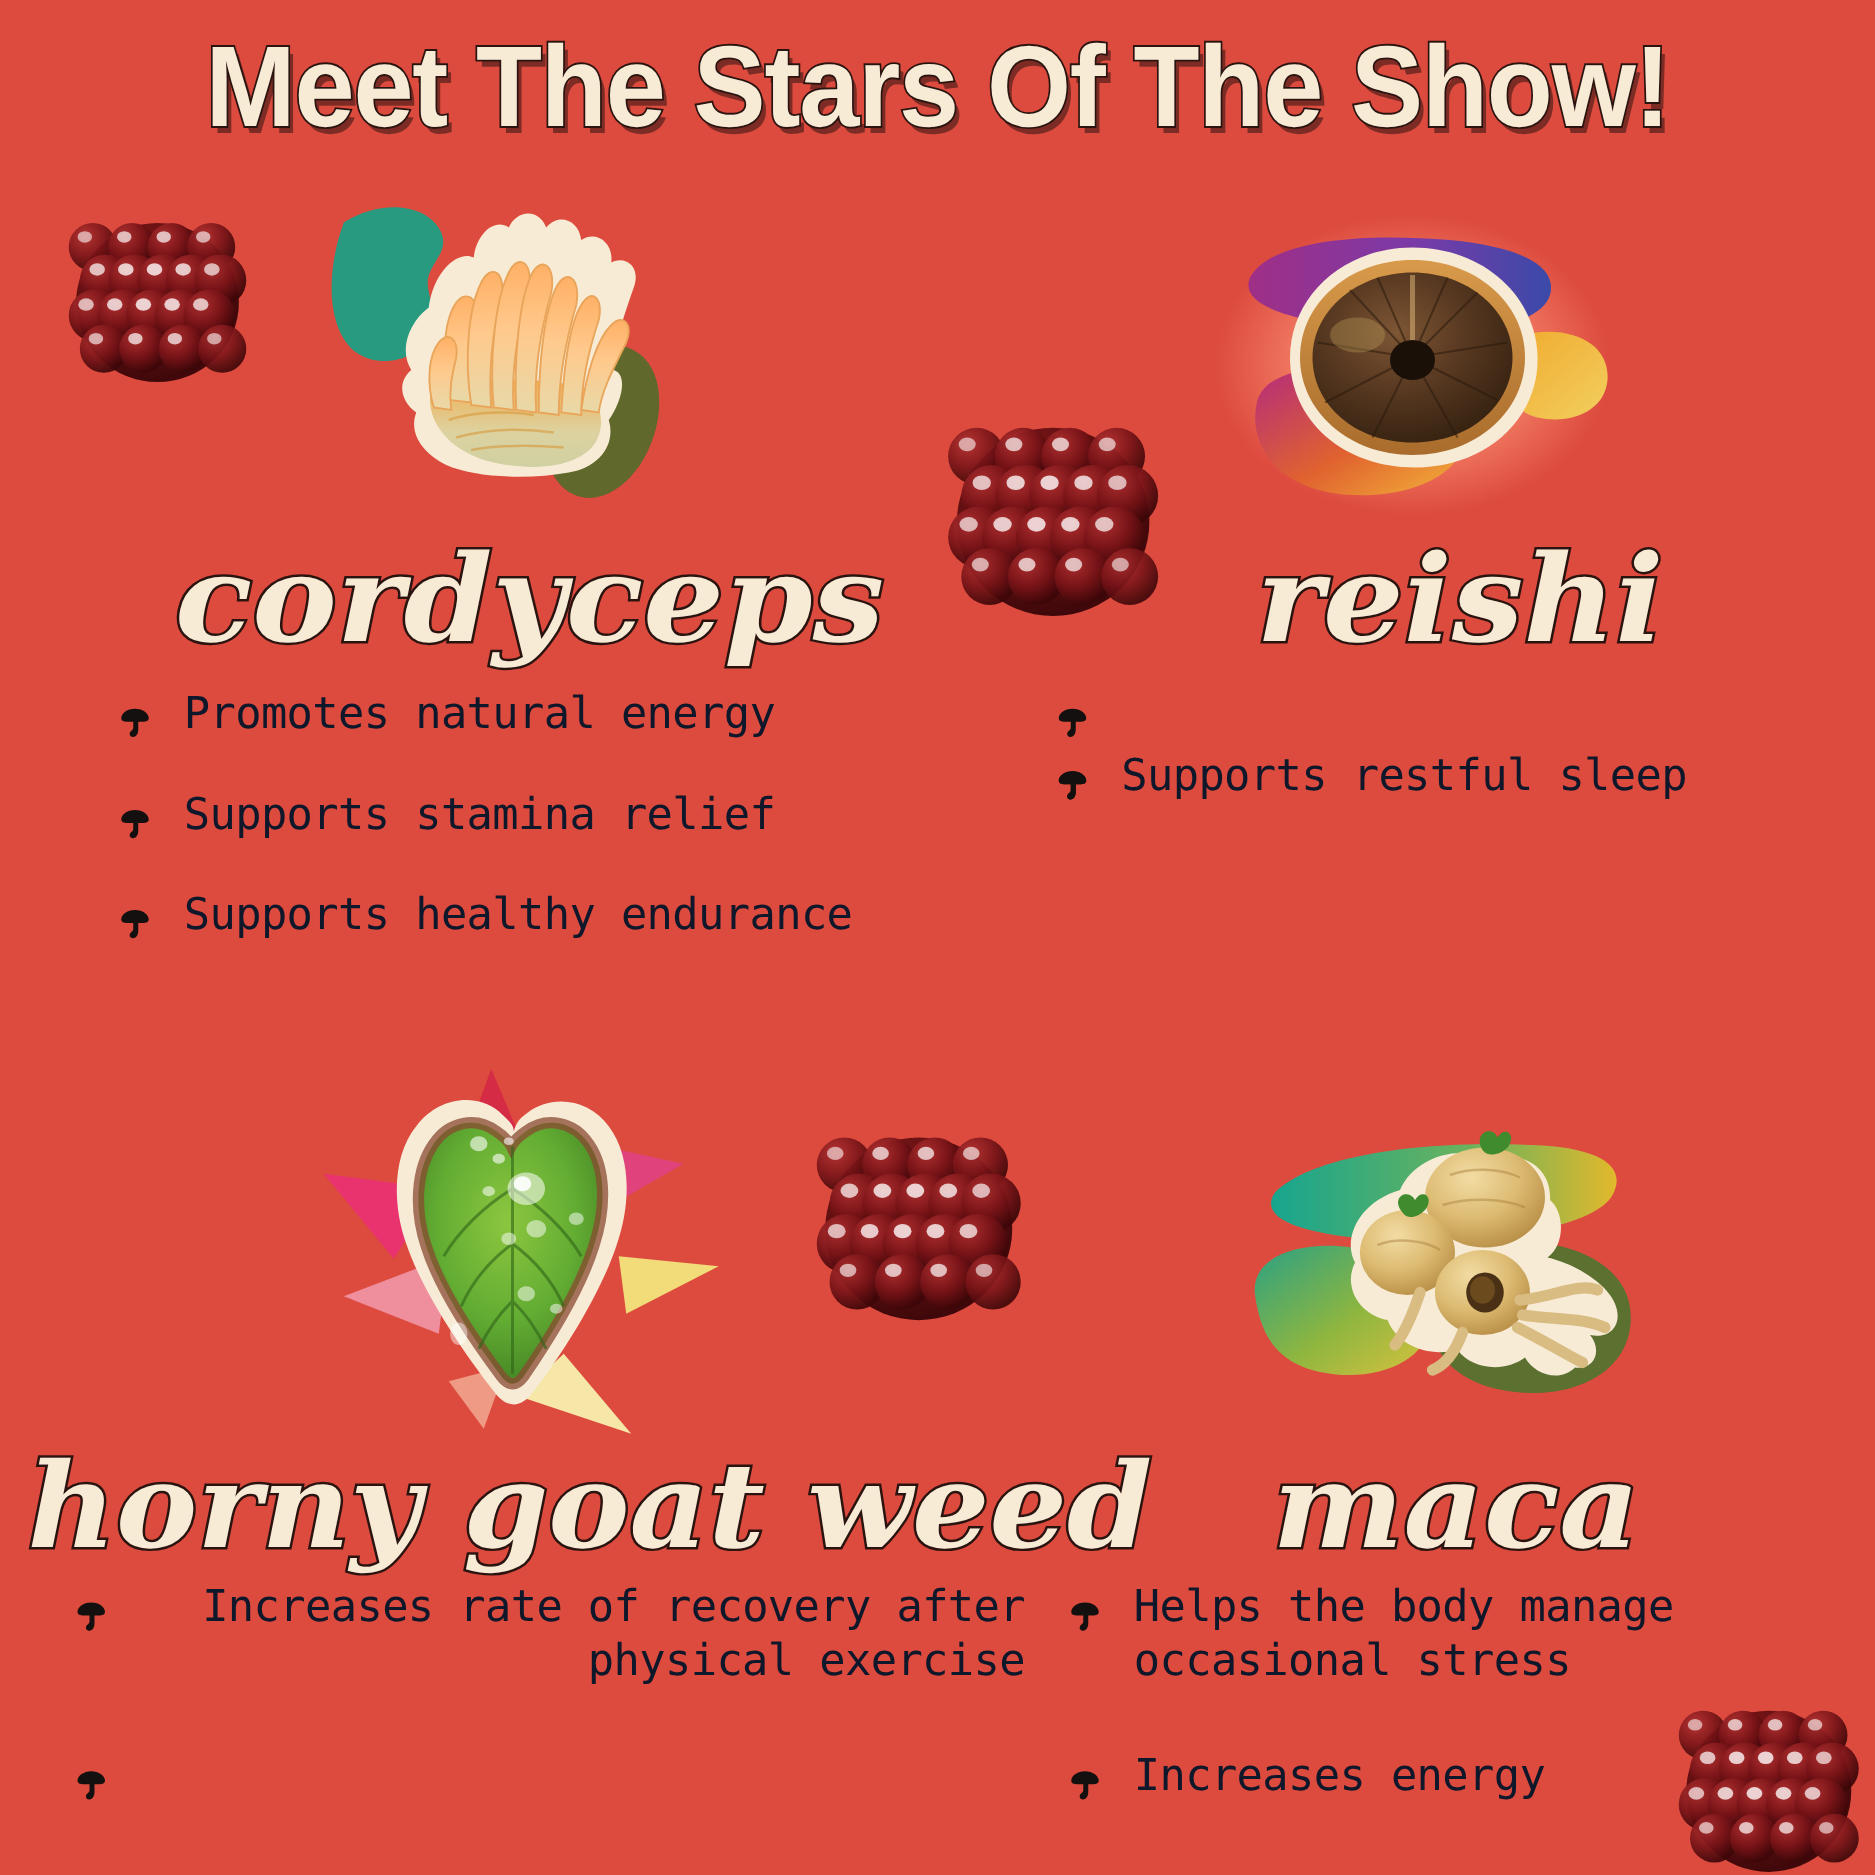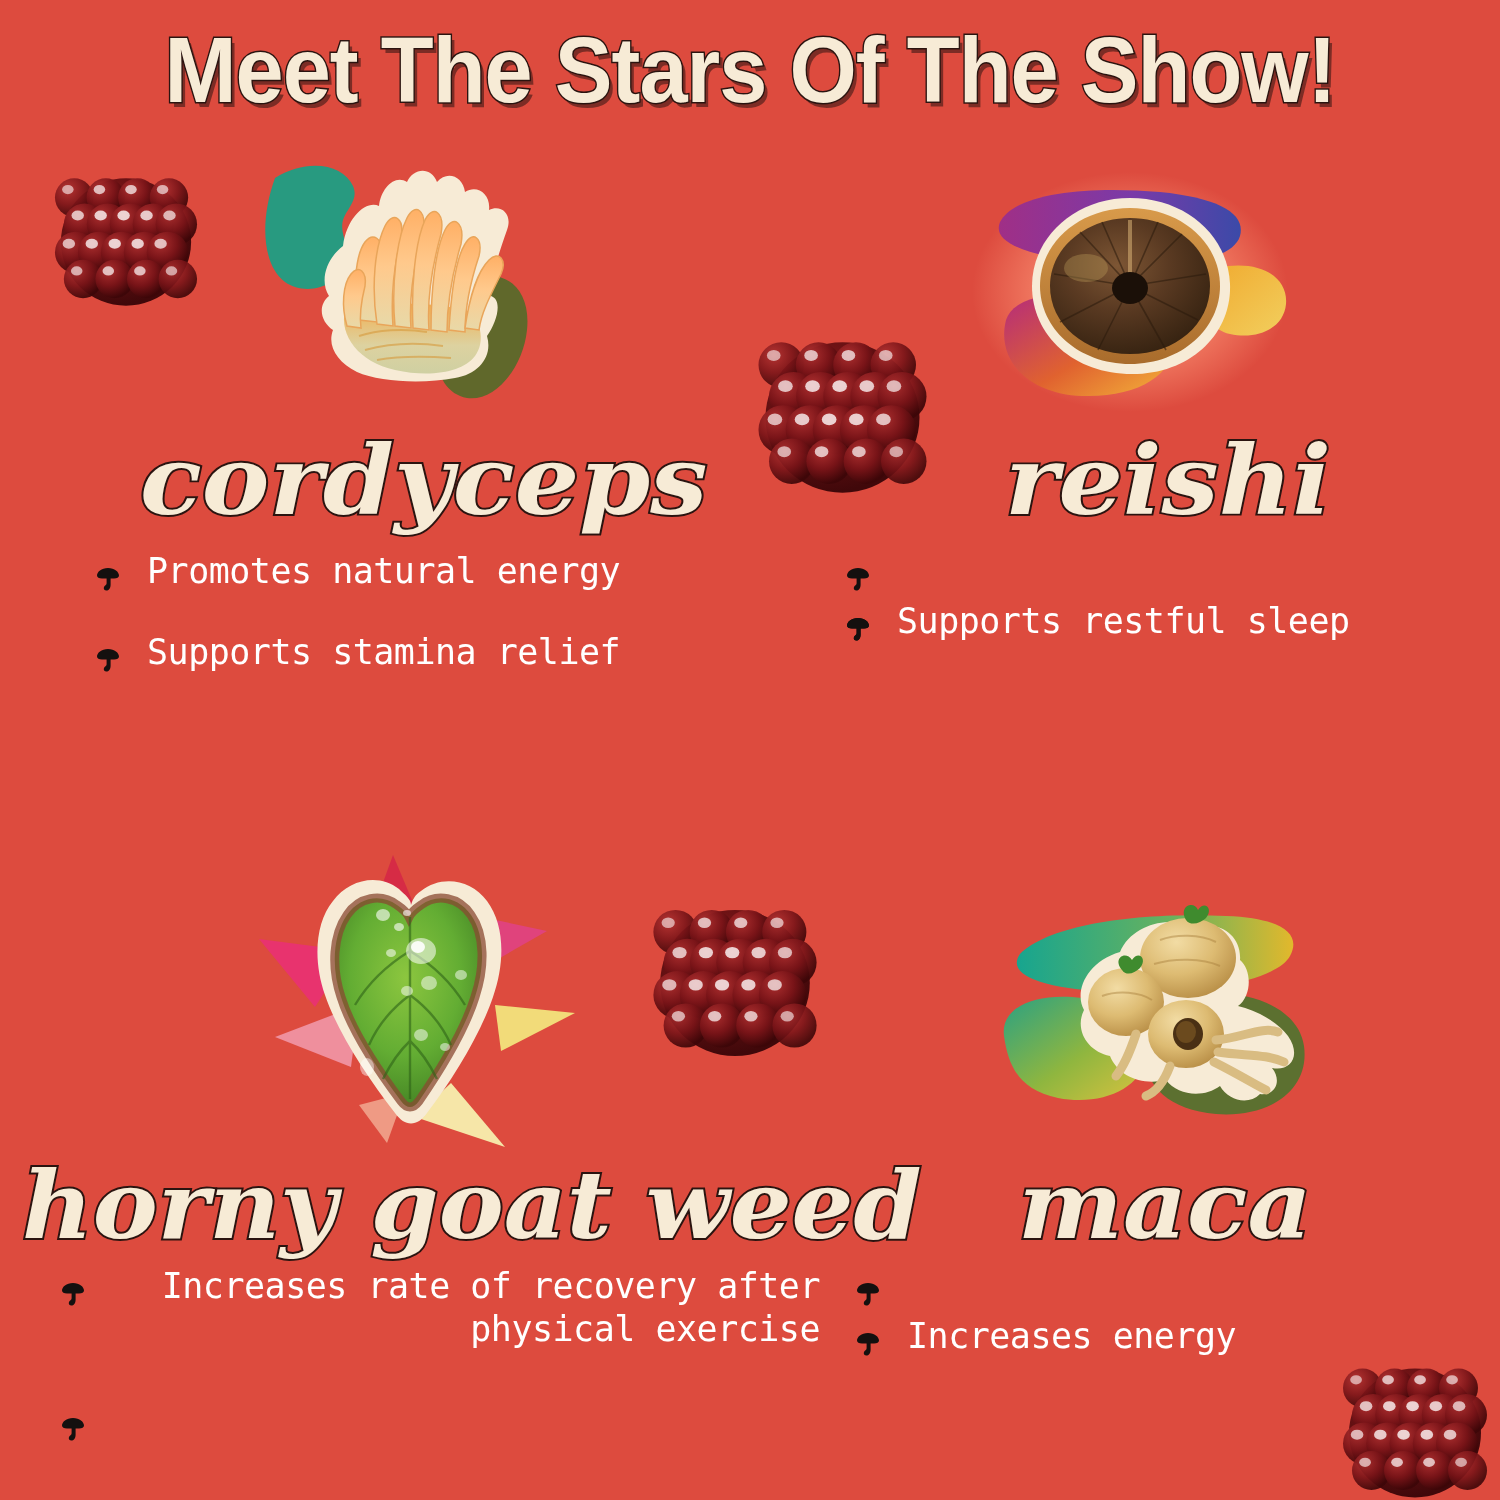--- a/index.html
+++ b/index.html
@@ -67,21 +67,21 @@
   .name-cordyceps{ left:140px; top:432px; font-size:86px; transform:scaleY(1.12) scaleX(1.18); transform-origin:left top; }
   .name-reishi   { left:1005px;top:432px; font-size:86px; transform:scaleY(1.12) scaleX(1.18); transform-origin:left top; }
   .name-hgw      { left:22px;  top:1158px;font-size:84px; transform:scaleY(1.12) scaleX(1.16); transform-origin:left top; }
   .name-maca     { left:1018px;top:1158px;font-size:84px; transform:scaleY(1.12) scaleX(1.18); transform-origin:left top; }
 
   
   .bullets{
     position:absolute;
     list-style:none;
     font-family:"DejaVu Sans Mono", monospace;
-    color:#ffffff;
+    color:#0f172a;
     font-size:35px;
     line-height:1.22;
     font-weight:500;
     letter-spacing:-0.5px;
   }
   .bullets.b-cordyceps{ left:95px;  top:550px; width:700px; }
   .bullets.b-reishi   { left:845px; top:550px; width:660px; }
   .bullets.b-hgw      { left:60px;  top:1265px;width:760px;text-align:right; }
   .bullets.b-maca     { left:855px; top:1265px;width:650px; }
 
@@ -380,20 +380,28 @@
     <span>Promotes natural energy</span>
   </li>
   <li>
     <span class="mush-bullet">
       <svg width="26" height="26" viewBox="0 0 26 26">
           <path d="M13 2 C19.6 2 24 6 24 9.6 C24 11.6 22 12.4 19 12.4 L15.6 12.4 L15.6 18.8 C15.6 22.4 13.6 24.6 11.4 24.6 C9.4 24.6 8.2 22.8 9 21 C9.8 19.2 11.6 19.4 11.6 17 L11.6 12.4 L7 12.4 C4 12.4 2 11.6 2 9.6 C2 6 6.4 2 13 2 Z" fill="#14100f"></path>
         </svg>
     </span>
     <span>Supports stamina relief</span>
   </li>
+  <li>
+    <span class="mush-bullet">
+      <svg width="26" height="26" viewBox="0 0 26 26">
+          <path d="M13 2 C19.6 2 24 6 24 9.6 C24 11.6 22 12.4 19 12.4 L15.6 12.4 L15.6 18.8 C15.6 22.4 13.6 24.6 11.4 24.6 C9.4 24.6 8.2 22.8 9 21 C9.8 19.2 11.6 19.4 11.6 17 L11.6 12.4 L7 12.4 C4 12.4 2 11.6 2 9.6 C2 6 6.4 2 13 2 Z" fill="#14100f"></path>
+        </svg>
+    </span>
+    <span>Supports healthy endurance</span>
+  </li>
 </ul>
 
 <ul class="bullets b-reishi tight">
   <li>
     <span class="mush-bullet">
       <svg width="26" height="26" viewBox="0 0 26 26">
           <path d="M13 2 C19.6 2 24 6 24 9.6 C24 11.6 22 12.4 19 12.4 L15.6 12.4 L15.6 18.8 C15.6 22.4 13.6 24.6 11.4 24.6 C9.4 24.6 8.2 22.8 9 21 C9.8 19.2 11.6 19.4 11.6 17 L11.6 12.4 L7 12.4 C4 12.4 2 11.6 2 9.6 C2 6 6.4 2 13 2 Z" fill="#14100f"></path>
         </svg>
     </span>
   </li>
@@ -432,20 +440,21 @@
   </li>
 </ul>
 
 <ul class="bullets b-maca tight">
   <li>
     <span class="mush-bullet">
       <svg width="26" height="26" viewBox="0 0 26 26">
           <path d="M13 2 C19.6 2 24 6 24 9.6 C24 11.6 22 12.4 19 12.4 L15.6 12.4 L15.6 18.8 C15.6 22.4 13.6 24.6 11.4 24.6 C9.4 24.6 8.2 22.8 9 21 C9.8 19.2 11.6 19.4 11.6 17 L11.6 12.4 L7 12.4 C4 12.4 2 11.6 2 9.6 C2 6 6.4 2 13 2 Z" fill="#14100f"></path>
         </svg>
     </span>
+    <span>Helps the body manage occasional stress</span>
   </li>
   <li>
     <span class="mush-bullet">
       <svg width="26" height="26" viewBox="0 0 26 26">
           <path d="M13 2 C19.6 2 24 6 24 9.6 C24 11.6 22 12.4 19 12.4 L15.6 12.4 L15.6 18.8 C15.6 22.4 13.6 24.6 11.4 24.6 C9.4 24.6 8.2 22.8 9 21 C9.8 19.2 11.6 19.4 11.6 17 L11.6 12.4 L7 12.4 C4 12.4 2 11.6 2 9.6 C2 6 6.4 2 13 2 Z" fill="#14100f"></path>
         </svg>
     </span>
     <span>Increases energy</span>
   </li>
 </ul>

